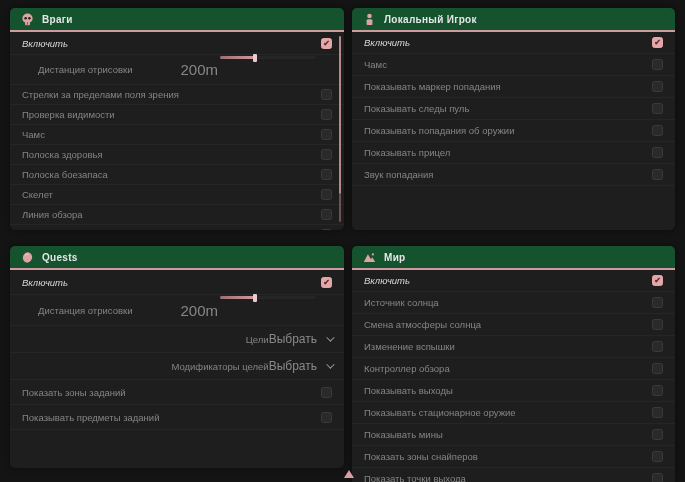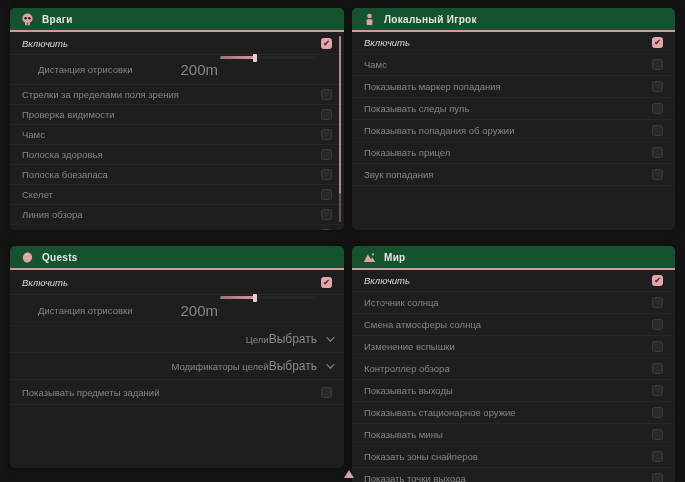--- a/index.html
+++ b/index.html
@@ -278,20 +278,24 @@
         </div>
       </div>
       <div class="row dropdown-row">
         <span class="row-label">Модификаторы целей</span>
         <div class="dropdown">
           <span class="dropdown-value">Выбрать</span>
           <span class="chev"></span>
         </div>
       </div>
       <div class="row">
+        <span class="row-label">Показать зоны заданий</span>
+        <span class="checkbox"></span>
+      </div>
+      <div class="row">
         <span class="row-label">Показывать предметы заданий</span>
         <span class="checkbox"></span>
       </div>
     </div>
 </div>
 
 <div class="panel panel-world">
   <div class="panel-header">
     <span class="hicon">
       <svg viewBox="0 0 13 13">

